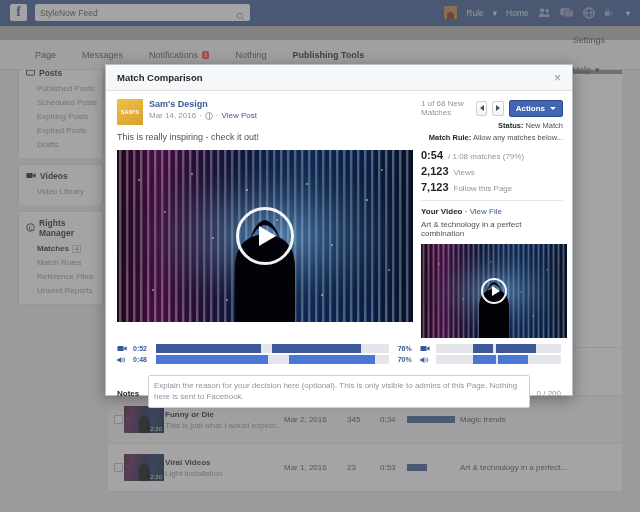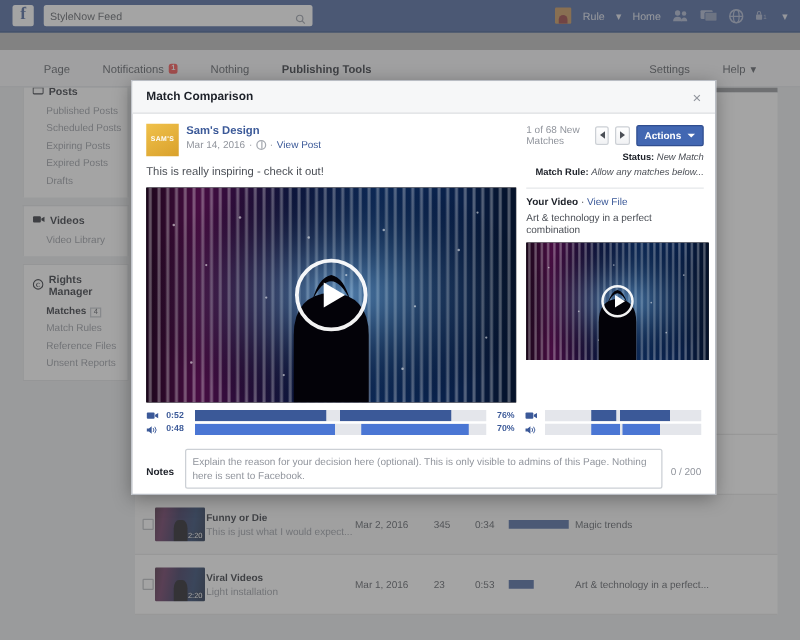--- a/index.html
+++ b/index.html
@@ -48,21 +48,21 @@
     position:relative; white-space:nowrap; display:flex; align-items:center; gap:4px;
   }
   .tab.active { font-weight:bold; color:#1d2129; }
   .tab.active::after {
     content:""; position:absolute; left:8px; right:8px; bottom:0; height:2px; background:#3b5998;
   }
   .badge-red {
     background:#fa3e3e; color:#fff; font-size:6px; padding:1px 2px; border-radius:2px;
     font-weight:bold; line-height:1;
   }
-  .tabs-right { margin-left:auto; display:flex; }
+  .tabs-right { margin-left:auto; display:flex;flex-direction:column; }
 
   
   .page-body { position:absolute; top:56px; left:0; width:640px; height:456px; background:#e9ebee; }
 
   .sidebar { position:absolute; left:18px; top:4px; width:85px; }
   .side-card {
     background:#fff; border:1px solid #dddfe2; border-bottom:none; padding:6px 7px 7px 7px;
   }
   .side-card:last-child { border-bottom:1px solid #dddfe2; }
   .side-head { font-size:8.5px; font-weight:bold; color:#1d2129; display:flex; align-items:center; gap:4px; margin-bottom:3px;}
@@ -127,21 +127,21 @@
   .sams-av span { font-size:5.5px; color:#fff; font-weight:bold; letter-spacing:.3px;}
   .post-name { font-size:9px; font-weight:bold; color:#3b5998; }
   .post-meta { font-size:8px; color:#90949c; margin-top:2px; display:flex; align-items:center; gap:3px;}
   .post-meta a { color:#3b5998; text-decoration:none; }
   .globe-sm { width:8px; height:8px; border-radius:50%; border:1px solid #a5a9b0; display:inline-block; position:relative;}
   .globe-sm::after{content:"";position:absolute;left:3px;top:0;width:1px;height:6px;background:#a5a9b0;}
   .post-text { font-size:9px; color:#4b4f56; margin-top:7px; }
 
   .match-meta { text-align:right; font-size:7.5px; color:#4b4f56; margin-top:3px; line-height:1.55; }
   .match-meta b { color:#1d2129; }
-  .match-meta .val { color:#4b4f56;font-style:italic; }
+  .match-meta .val { color:#4b4f56; }
 
   .nav-line { display:flex; align-items:center; justify-content:flex-end; gap:5px; }
   .nav-count { font-size:8px; color:#90949c; margin-right:3px; }
   .arrowbtn {
     width:17px; height:15px; border:1px solid #ccd0d5; background:linear-gradient(#fff,#f1f2f4);
     border-radius:2px; display:flex; align-items:center; justify-content:center;
   }
   .arrowbtn .tri { width:0;height:0; border-top:3.5px solid transparent; border-bottom:3.5px solid transparent;}
   .arrowbtn.prev .tri { border-right:4.5px solid #4b4f56; }
   .arrowbtn.next .tri { border-left:4.5px solid #4b4f56; }
@@ -249,20 +249,23 @@
             <text x="8" y="9.5" font-size="6" fill="#b7c0d6" font-family="sans-serif">1</text>
           </svg>
       </span>
       <span class="tb-text">▾</span>
     </div>
   </div>
 
   <div class="fb-tabs">
     <div class="tab">
         <span>Page</span>
+      </div>
+    <div class="tab">
+        <span>Messages</span>
       </div>
     <div class="tab">
       <span>Notifications</span>
       <span class="badge-red">1</span>
     </div>
     <div class="tab">
         <span>Nothing</span>
       </div>
     <div class="tab active">
         <span>Publishing Tools</span>
@@ -496,20 +499,34 @@
             <div>
               <b>Status:</b>
               <span class="val">New Match</span>
             </div>
             <div>
               <b>Match Rule:</b>
               <span class="val">Allow any matches below...</span>
             </div>
           </div>
 
+          <div class="stats">
+            <div class="stat-row">
+              <span class="stat-big">0:54</span>
+              <span class="stat-sub">/ 1:08 matches (79%)</span>
+            </div>
+            <div class="stat-row">
+              <span class="stat-big">2,123</span>
+              <span class="stat-sub">Views</span>
+            </div>
+            <div class="stat-row">
+              <span class="stat-big">7,123</span>
+              <span class="stat-sub">Follow this Page</span>
+            </div>
+          </div>
 
           <div class="hr-dot"></div>
 
           <div class="yv-title">
             <b>Your Video</b>
             <span>·</span>
             <a href="#">View File</a>
           </div>
           <div class="yv-desc">Art &amp; technology in a perfect combination</div>
 

